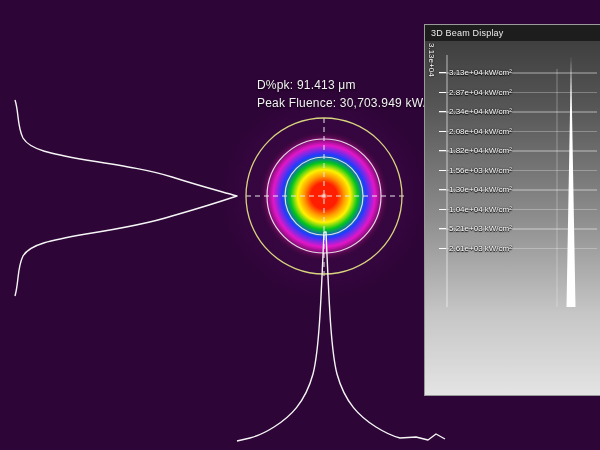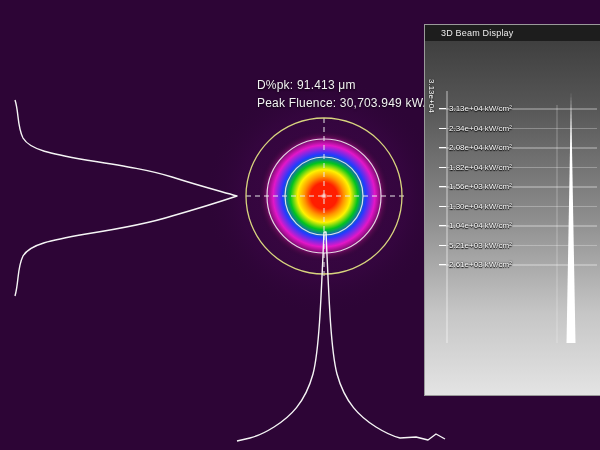--- a/index.html
+++ b/index.html
@@ -9,22 +9,22 @@
   .main-svg{position:absolute;left:0;top:0;}
   .readout{position:absolute;color:#f2f2f2;font-size:12px;letter-spacing:.2px;
            text-shadow:0 1px 2px rgba(0,0,0,.85);white-space:nowrap;}
   .readout-dpk{left:257px;top:78px;}
   .readout-pf{left:257px;top:96px;}
 
   .panel{position:absolute;left:424px;top:24px;width:176px;height:372px;
          border:1px solid #9a9a9a;border-right:none;box-sizing:border-box;
          background:linear-gradient(180deg,#3a3a3a 0%,#565656 22%,#8d8d8d 52%,#c6c6c6 78%,#e4e4e4 100%);}
   .panel-titlebar{height:16px;background:#1d1d1d;color:#ececec;font-size:9px;
-                  display:flex;align-items:center;padding:0 16px;letter-spacing:.2px;}
-  .panel-body{position:relative;width:100%;height:266px;overflow:hidden;margin-top:36px;}
+                  display:flex;align-items:center;padding:0 6px;letter-spacing:.2px;}
+  .panel-body{position:relative;width:100%;height:266px;overflow:hidden;}
   .rot-label{position:absolute;left:2px;top:2px;color:#fff;font-size:8px;
              writing-mode:vertical-rl;text-shadow:0 0 2px #000;}
   .scales{position:absolute;left:14px;top:22px;}
   .scale-row{display:flex;align-items:center;height:19.5px;width:158px;
              background:linear-gradient(to bottom,transparent 47%,rgba(255,255,255,.28) 47%,
                         rgba(255,255,255,.28) 53%,transparent 53%);}
   .tick{width:7px;height:1px;background:#fff;margin-right:3px;flex:none;}
   .scale-text{color:#fff;font-size:8px;white-space:nowrap;
               text-shadow:0 1px 1px #000,0 0 2px #000;}
   .panel-svg{position:absolute;left:0;top:0;}
@@ -80,20 +80,24 @@
 
       <div class="rot-label">3.13e+04</div>
 
       <div class="scales">
         <div class="scale-row">
             <span class="tick"></span>
             <span class="scale-text">3.13e+04 kW/cm²</span>
           </div>
         <div class="scale-row">
             <span class="tick"></span>
+            <span class="scale-text">2.87e+04 kW/cm²</span>
+          </div>
+        <div class="scale-row">
+            <span class="tick"></span>
             <span class="scale-text">2.34e+04 kW/cm²</span>
           </div>
         <div class="scale-row">
             <span class="tick"></span>
             <span class="scale-text">2.08e+04 kW/cm²</span>
           </div>
         <div class="scale-row">
             <span class="tick"></span>
             <span class="scale-text">1.82e+04 kW/cm²</span>
           </div>

